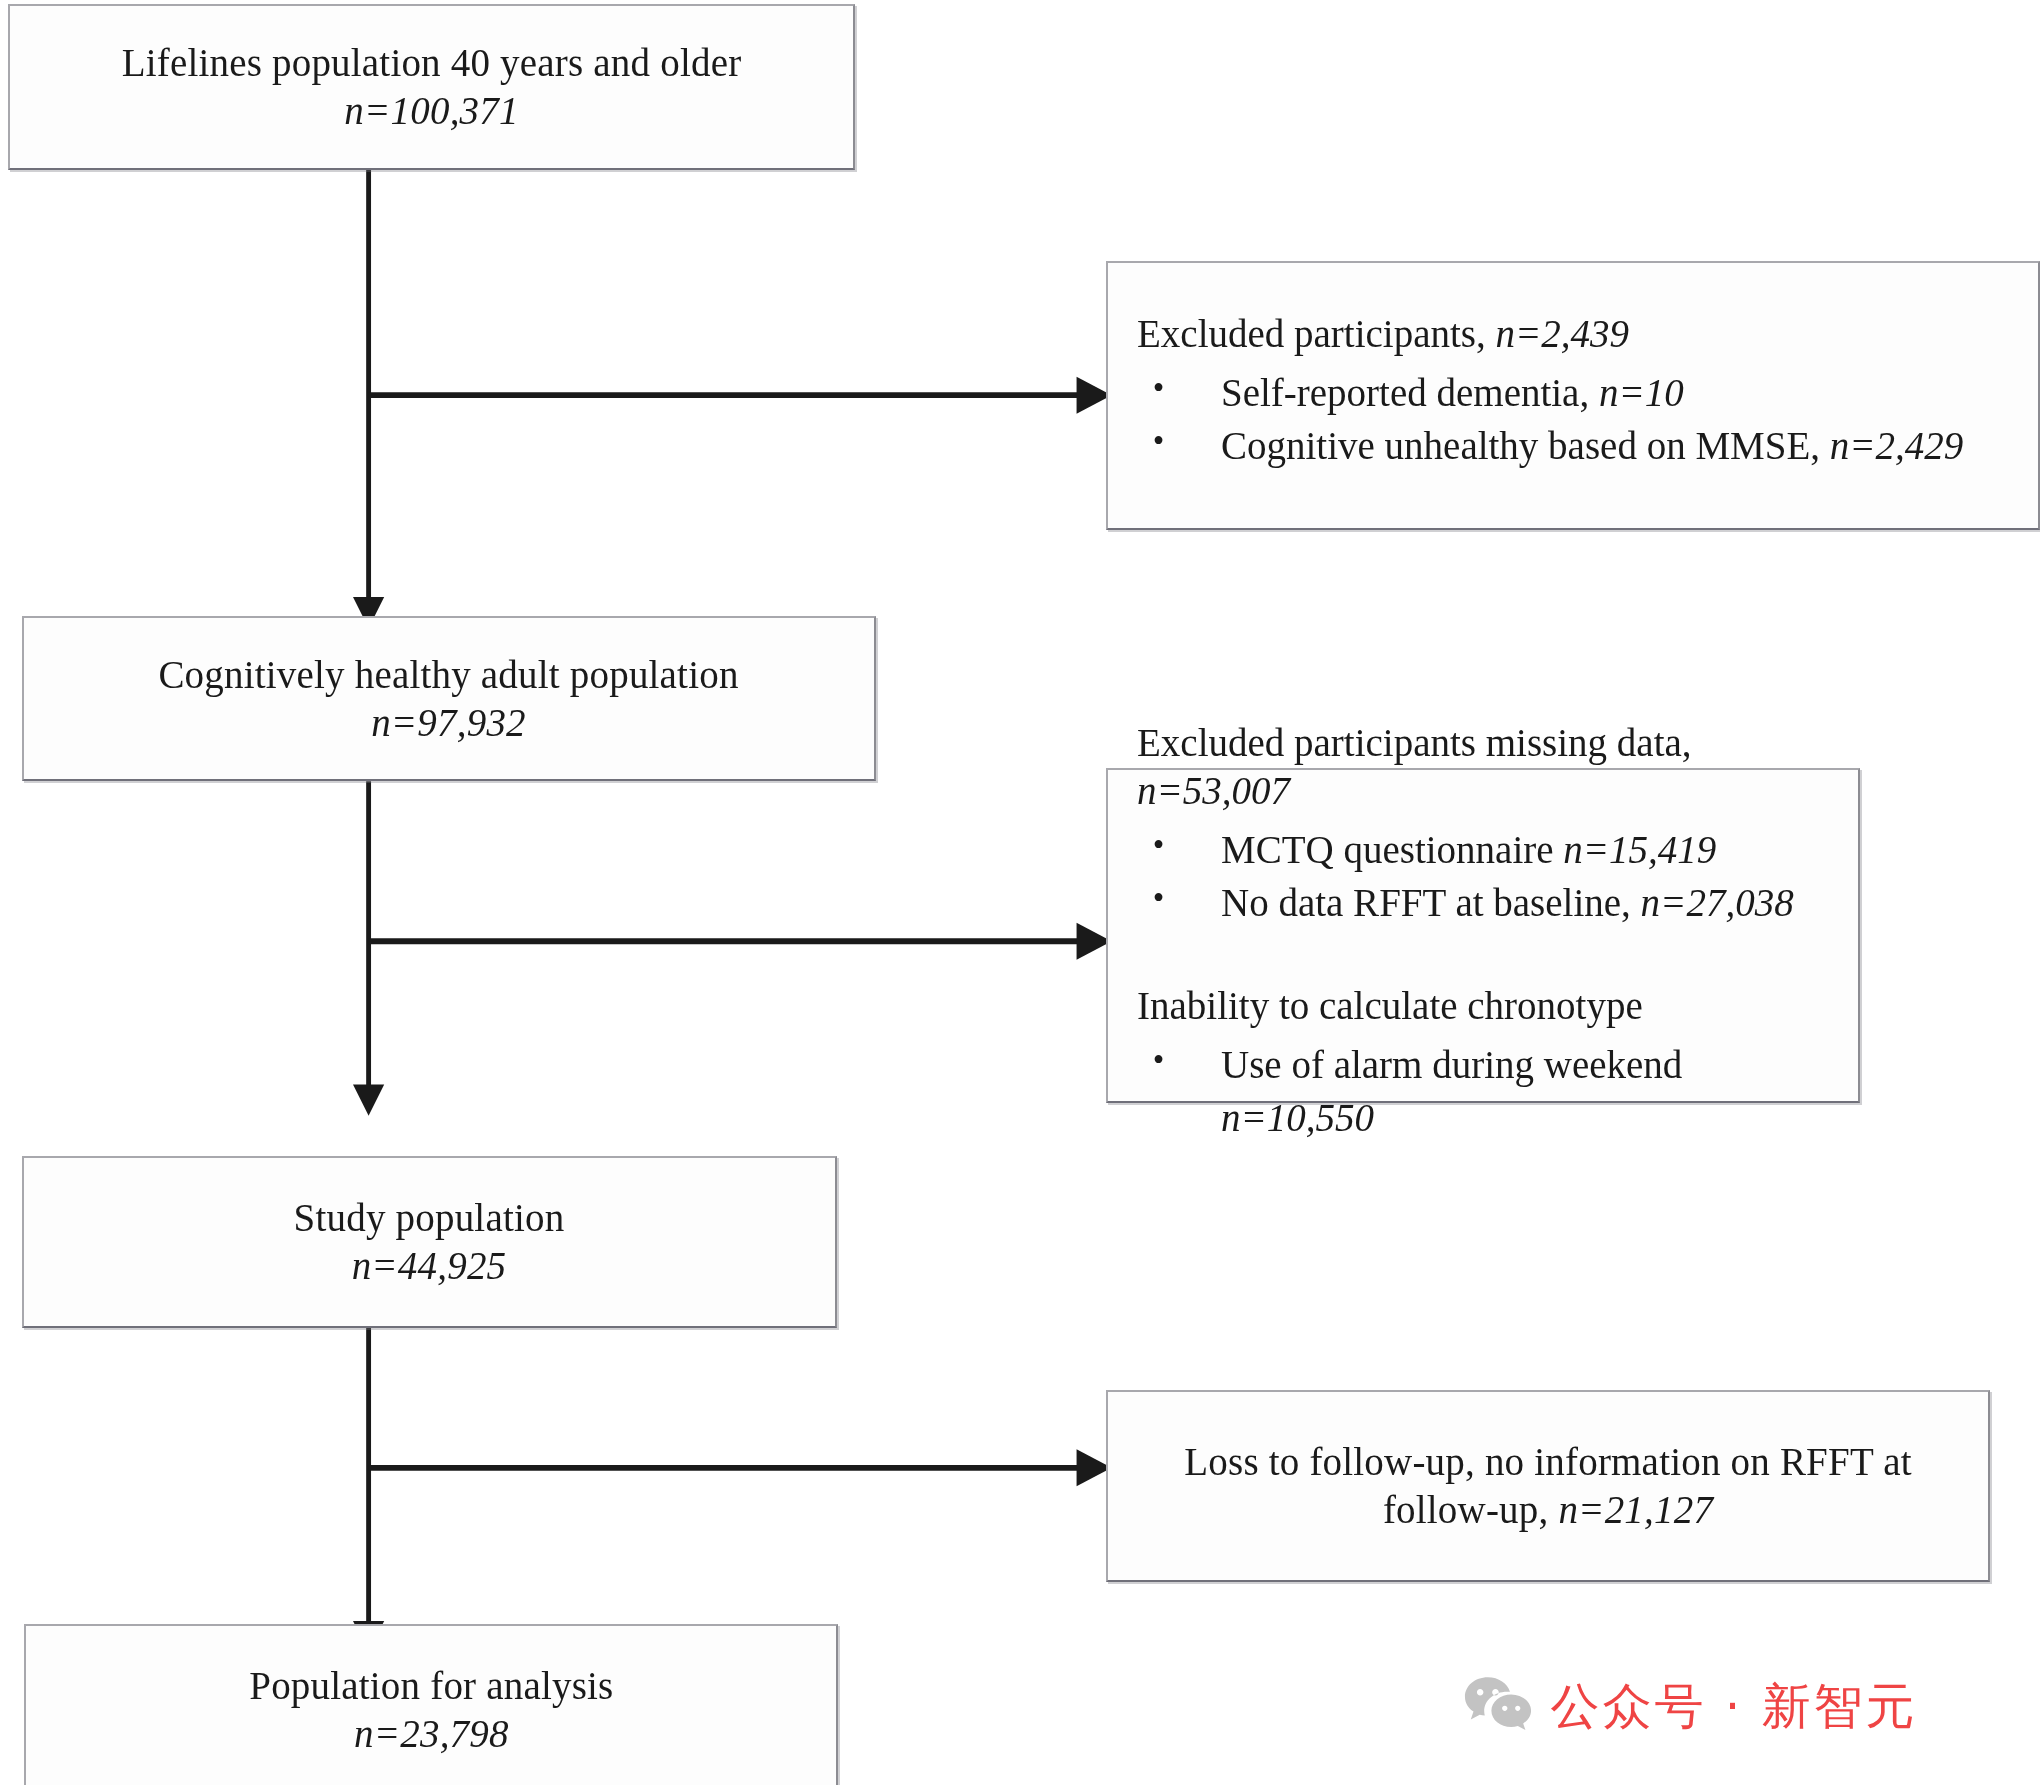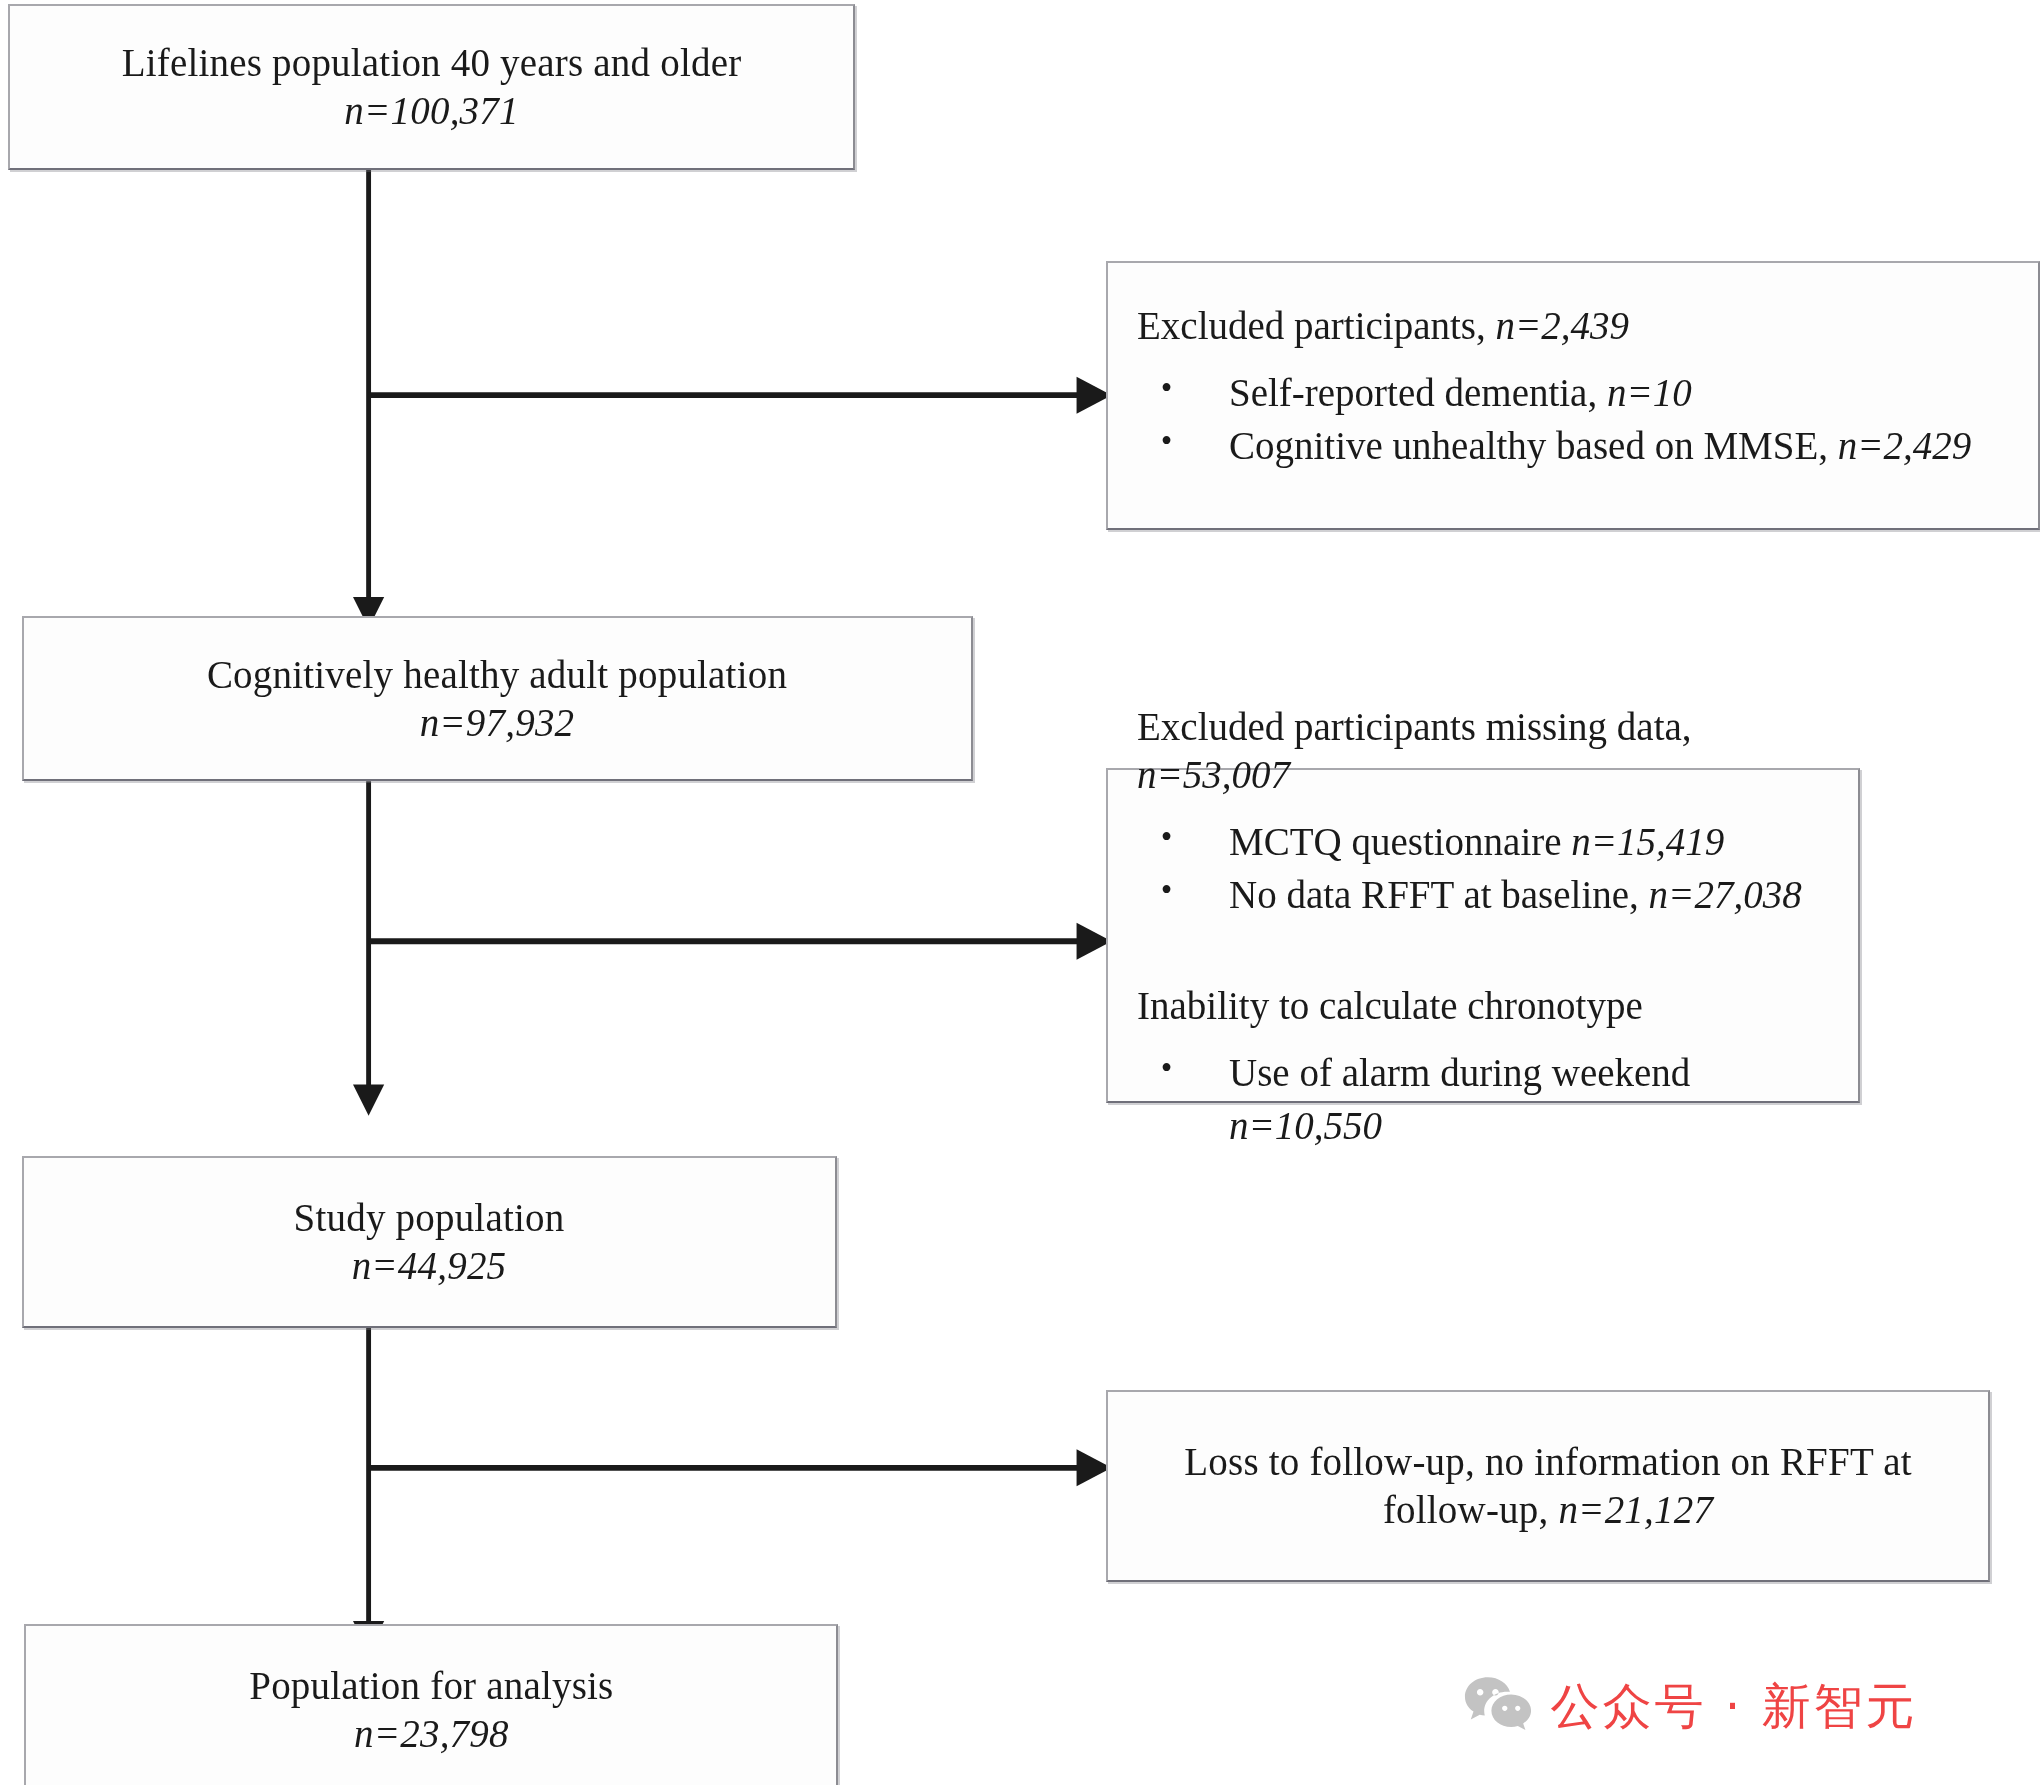--- a/index.html
+++ b/index.html
@@ -57,21 +57,21 @@
     width: 100%;
     box-sizing: border-box;
   }
   .side-head {
     font-size: 39px;
     line-height: 1.25;
     margin: 0 0 5.9px 0;
   }
   .bullets {
     list-style: none;
-    margin: 16px;
+    margin: 8px;
     padding: 0;
   }
   .bullets li {
     position: relative;
     font-size: 39px;
     line-height: 1.35;
     padding-left: 76px;
   }
   .bullets li::before {
     content: "\2022";
@@ -171,21 +171,21 @@
         <li>
           <span>Self-reported dementia, </span><span class="nval">n=10</span>
         </li>
         <li>
           <span>Cognitive unhealthy based on MMSE, </span><span class="nval">n=2,429</span>
         </li>
       </ul>
     </div>
   </div>
 
-  <div class="node main" style="left:21.5px; top:616px; width:951px; height:165px;">
+  <div class="node main" style="left:21.5px; top:616px; width:854px; height:165px;">
     <span class="line">Cognitively healthy adult population</span>
     <span class="line nval">n=97,932</span>
   </div>
 
   <div class="node side" style="left:1106px; top:768px; width:754px; height:335px;">
     <div class="side-inner">
       <p class="side-head">
         <span>Excluded participants missing data, </span><span class="nval">n=53,007</span>
       </p>
       <ul class="bullets">

